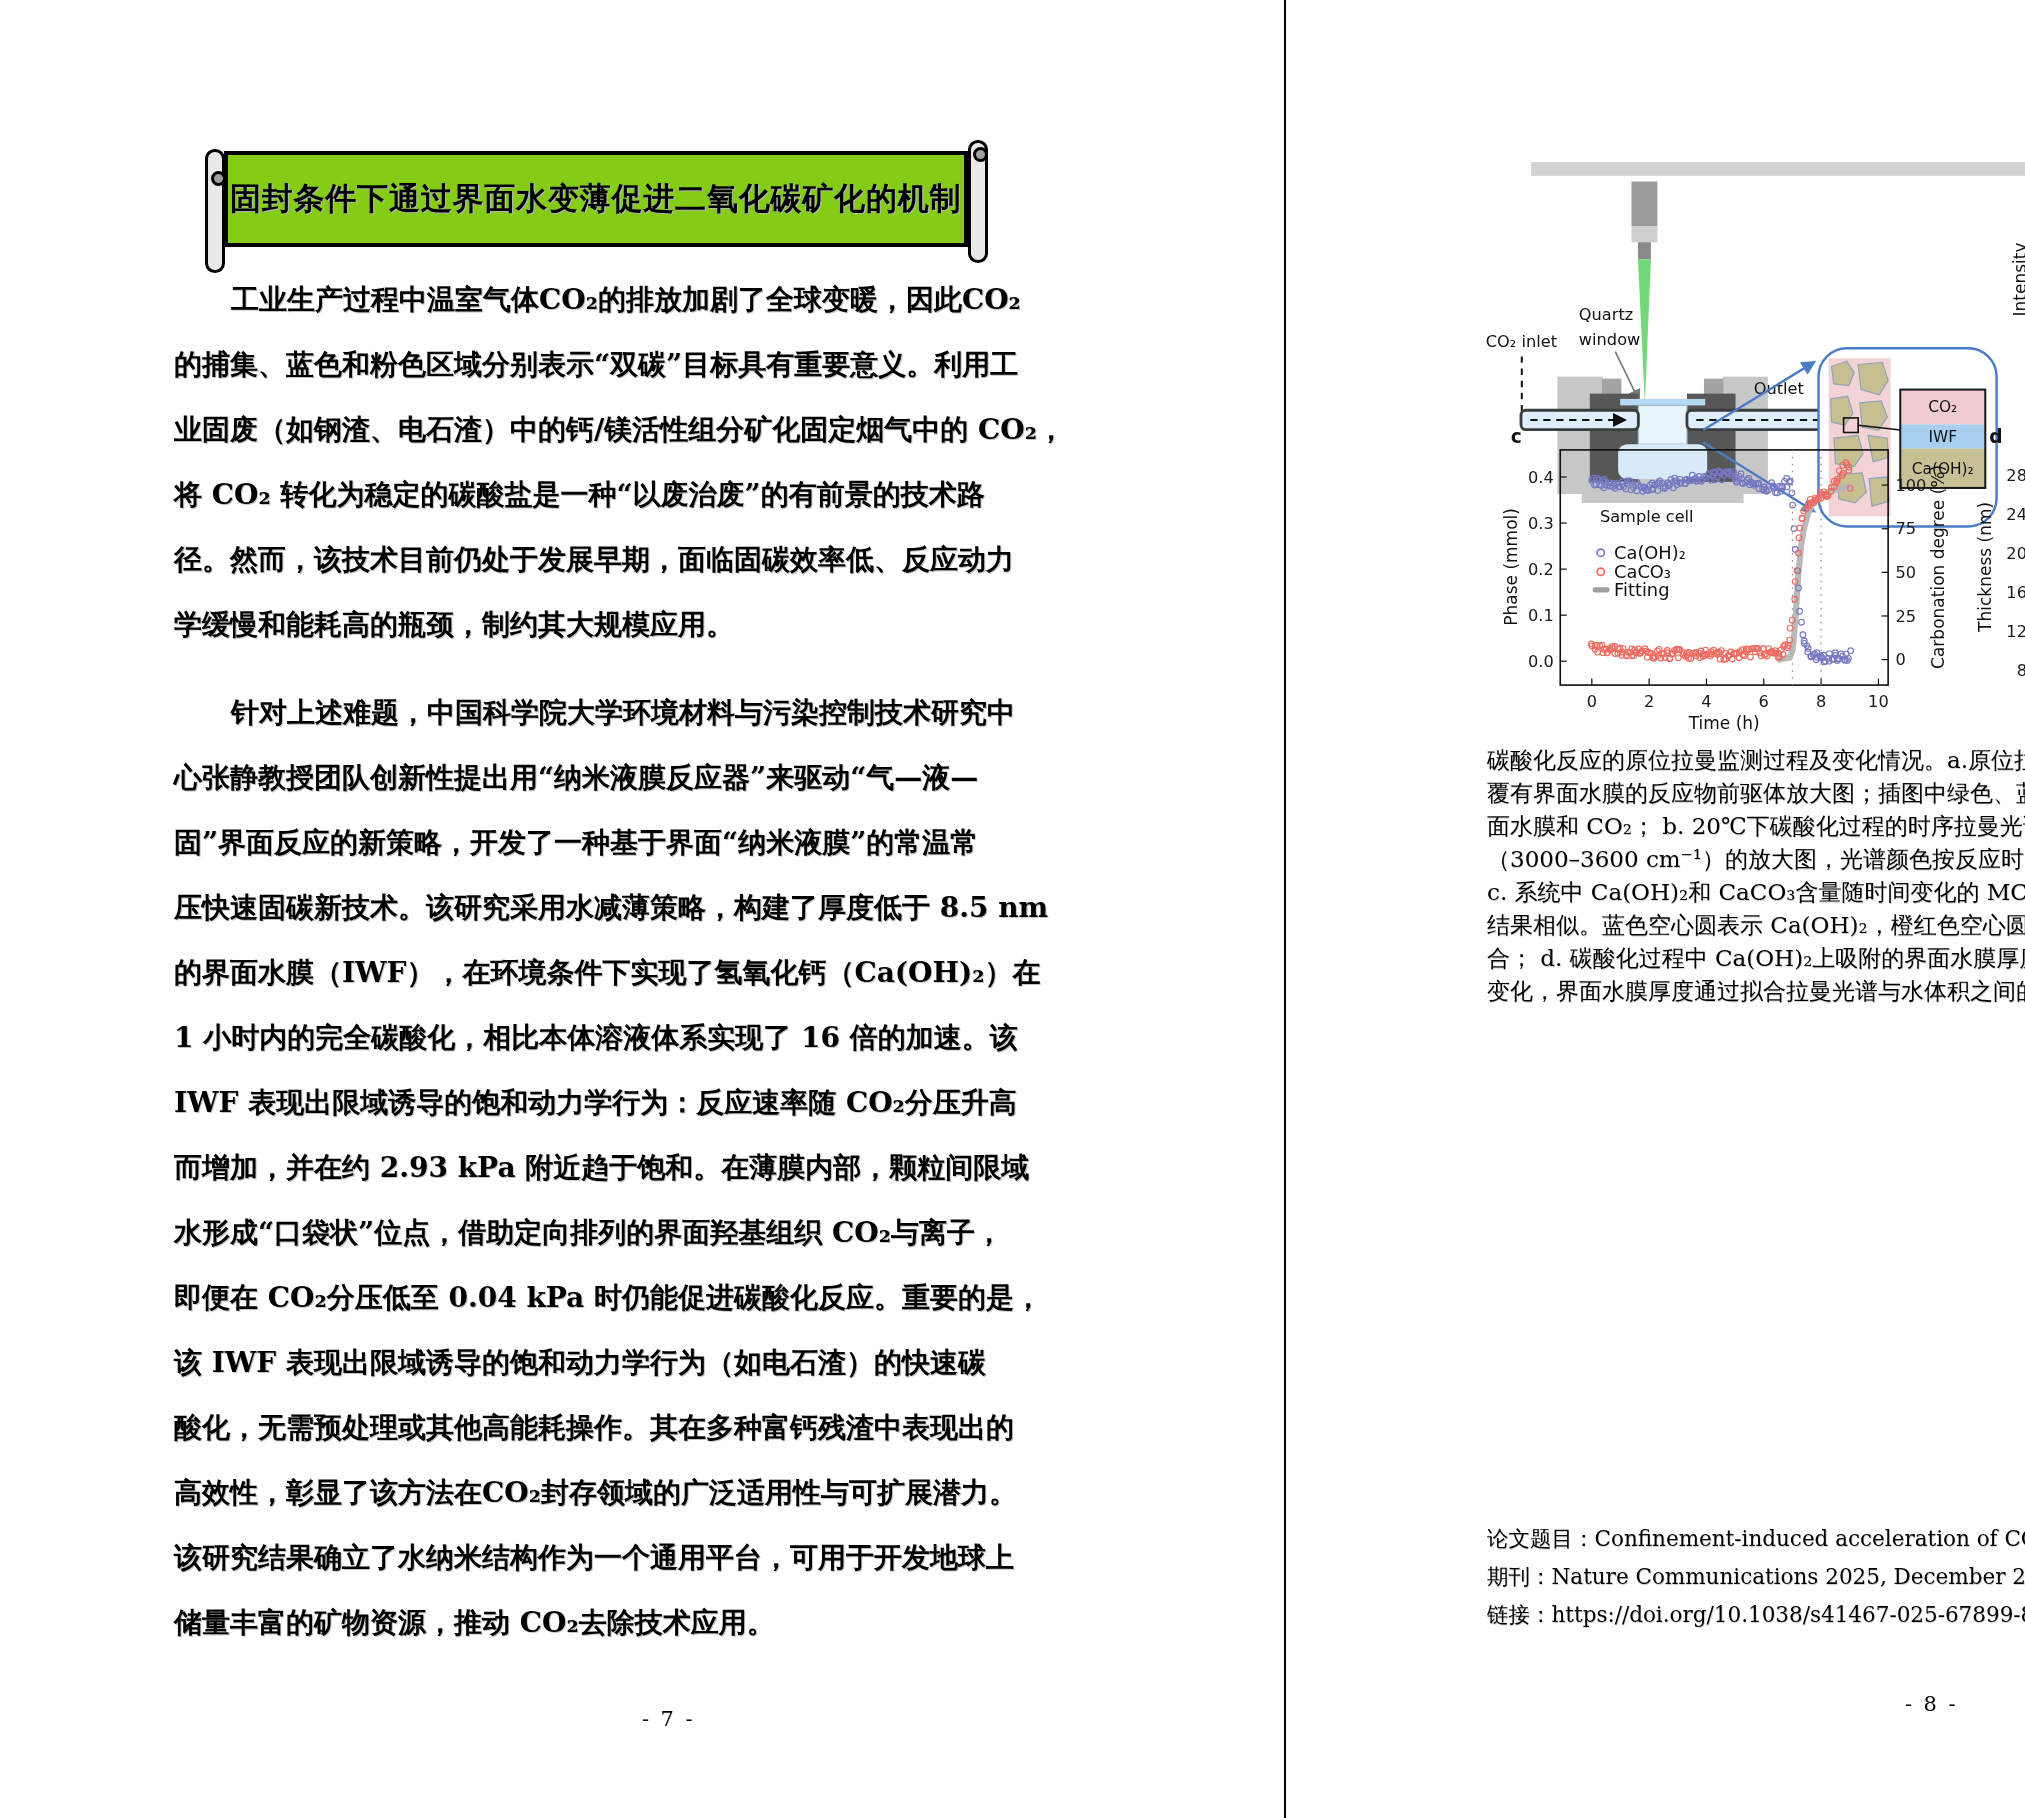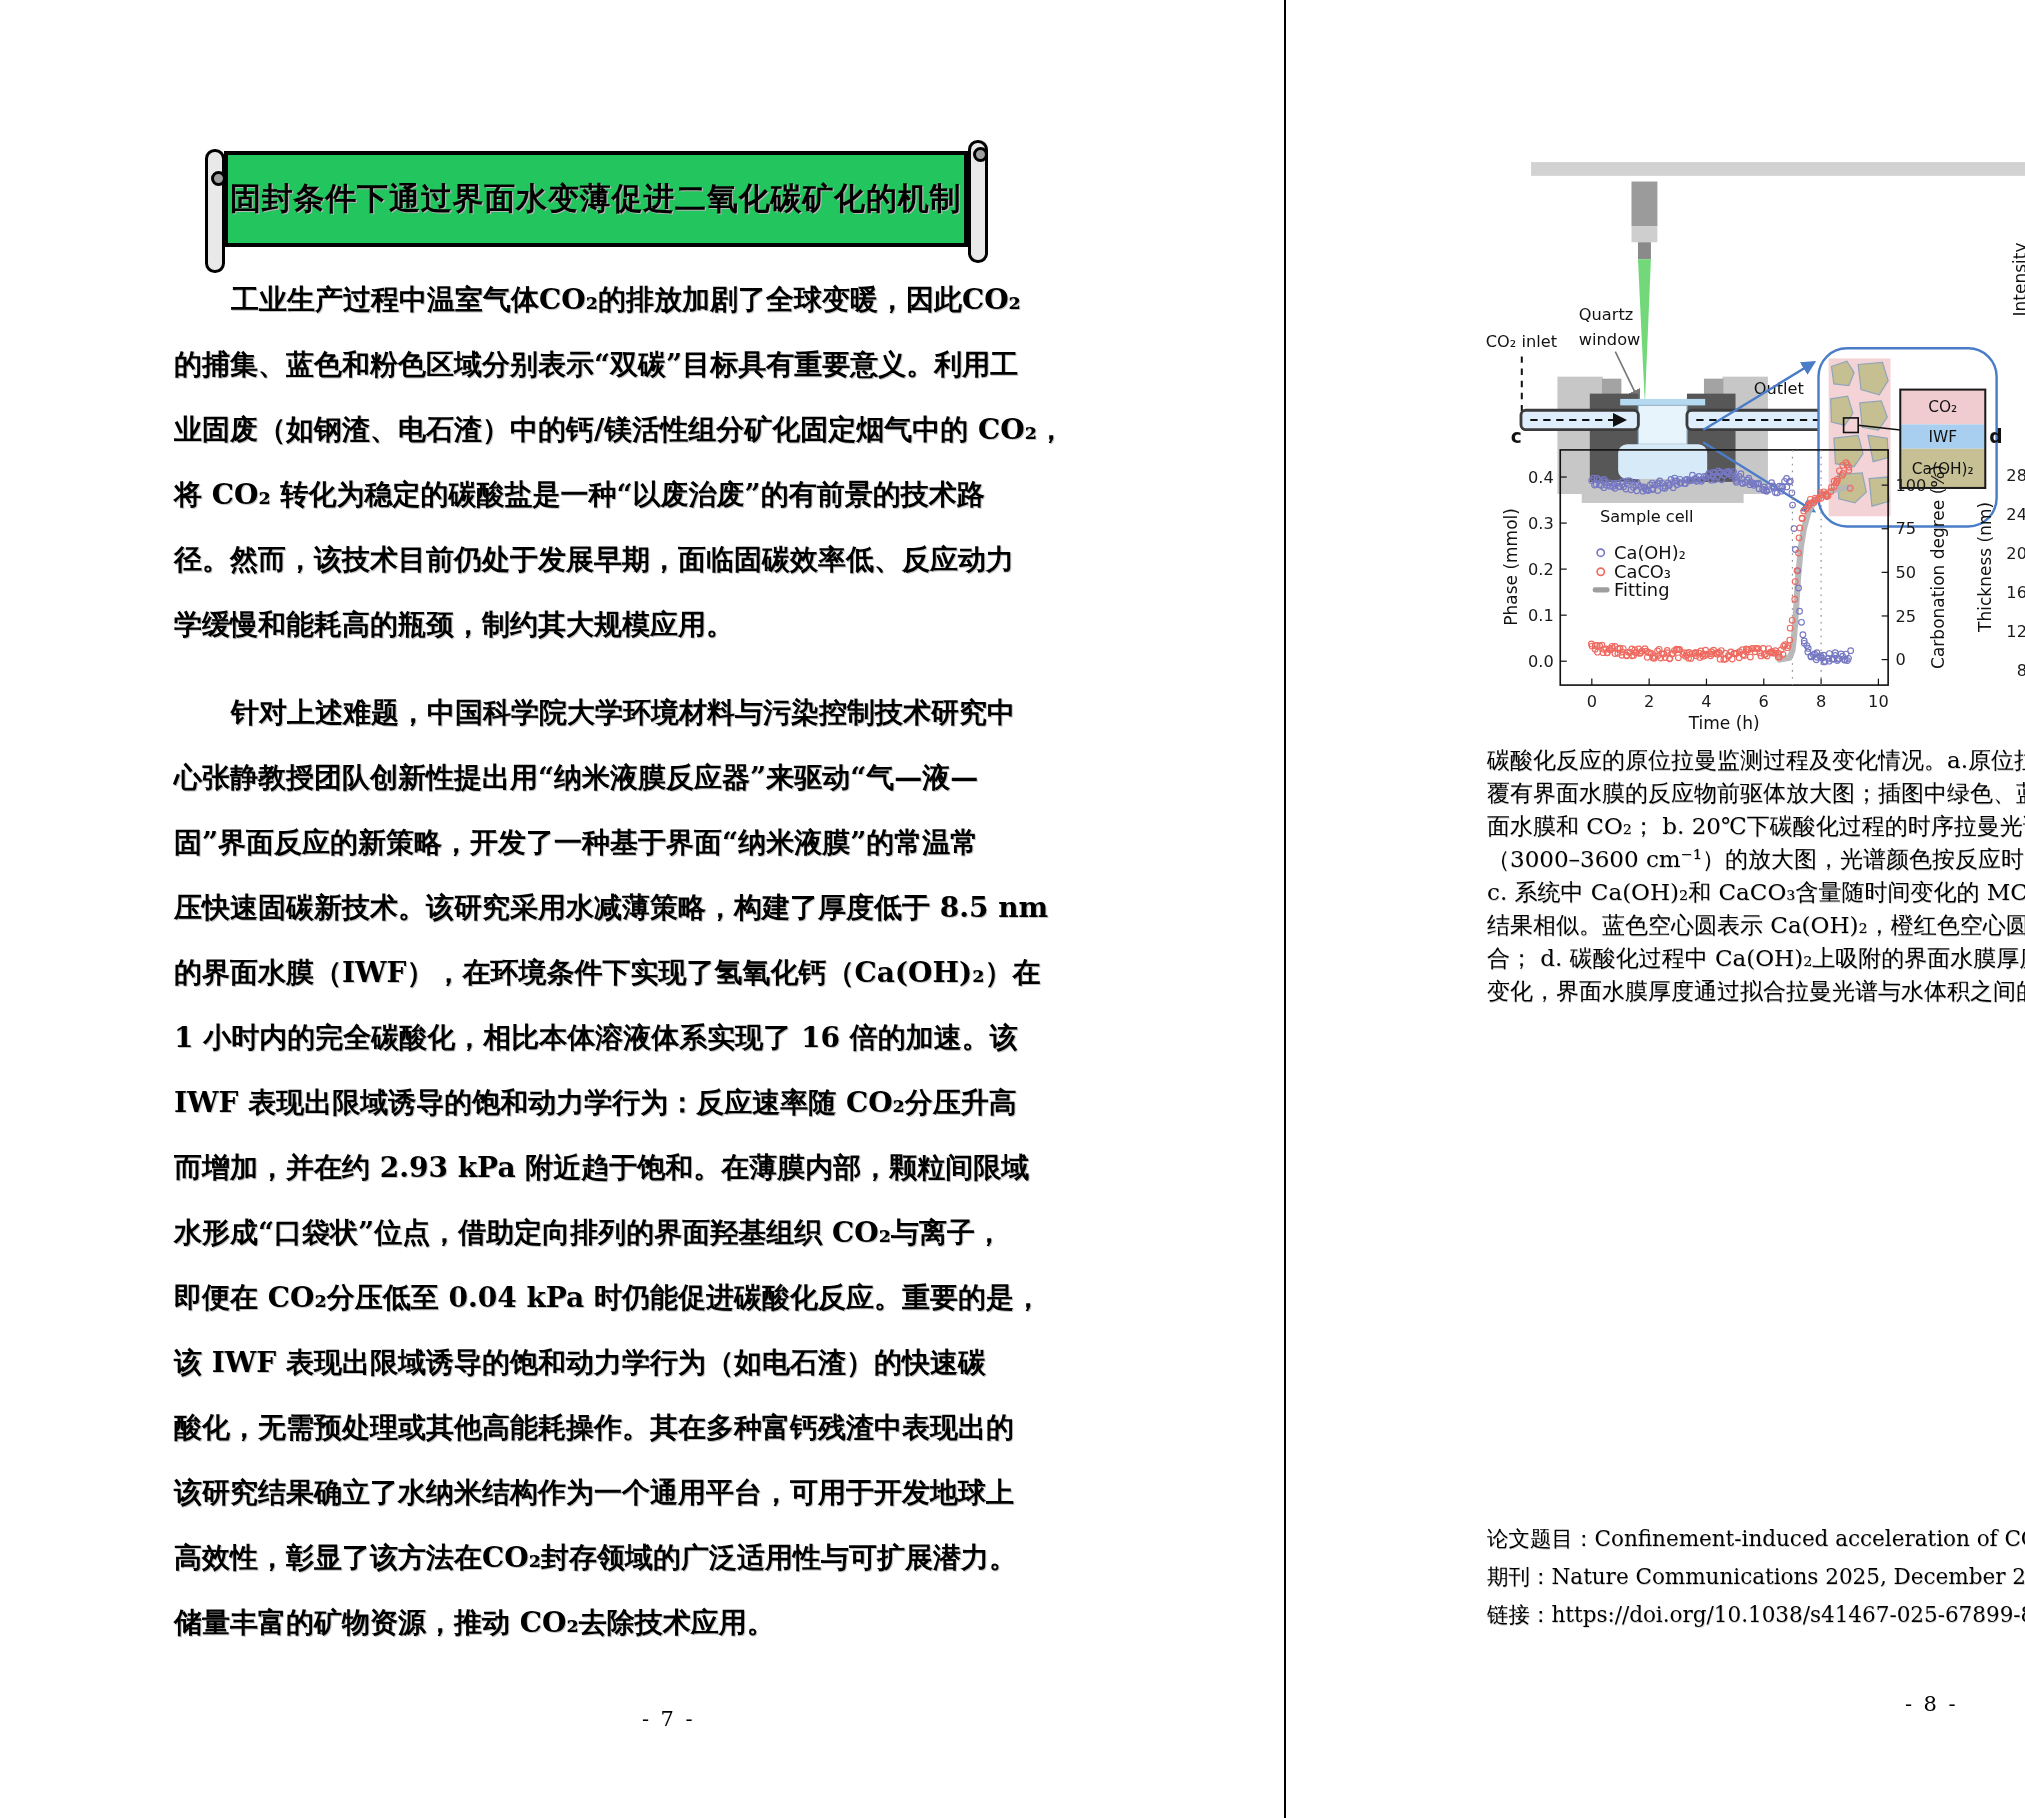--- a/index.html
+++ b/index.html
@@ -9,21 +9,21 @@
   
   .divider{left:1284px;top:0;width:2.4px;height:1819px;background:#000;}
   
   .banner{left:205px;top:140px;width:788px;height:134px;}
   .roll{position:absolute;background:#e9e9e9;border:3.2px solid #000;}
   .roll-left{left:0px;top:9.3px;width:13.8px;height:118px;border-radius:9.7px;}
   .roll-right{left:763px;top:0px;width:13.8px;height:117px;border-radius:9.7px;}
   .curl{position:absolute;width:9px;height:9px;border-radius:50%;border:3.2px solid #000;background:#9f9f9f;}
   .curl-left{left:5.7px;top:31px;}
   .curl-right{left:768px;top:7.3px;}
-  .banner-face{position:absolute;left:18.6px;top:11px;width:736px;height:88px;background:#22c55e;
+  .banner-face{position:absolute;left:18.6px;top:11px;width:736px;height:88px;background:#84cc16;
      border:4px solid #000;display:flex;align-items:center;justify-content:center;}
   .banner-face span{font-size:31px;font-weight:700;letter-spacing:0.8px;white-space:nowrap;
      text-shadow:1.2px 1.2px 0 #b5b5b5;}
   
   .body-text{left:174px;top:267px;width:950px;font-size:28px;font-weight:700;line-height:65px;
      text-shadow:1px 1px 0 #c4c4c4;}
   .para .bodyline{white-space:nowrap;}
   .para .bodyline:first-child{text-indent:57px;}
   .para + .para{margin-top:23px;}
   
@@ -74,22 +74,22 @@
       <div class="bodyline">固”界面反应的新策略，开发了一种基于界面“纳米液膜”的常温常</div>
       <div class="bodyline">压快速固碳新技术。该研究采用水减薄策略，构建了厚度低于 8.5 nm</div>
       <div class="bodyline">的界面水膜（IWF），在环境条件下实现了氢氧化钙（Ca(OH)₂）在</div>
       <div class="bodyline">1 小时内的完全碳酸化，相比本体溶液体系实现了 16 倍的加速。该</div>
       <div class="bodyline">IWF 表现出限域诱导的饱和动力学行为：反应速率随 CO₂分压升高</div>
       <div class="bodyline">而增加，并在约 2.93 kPa 附近趋于饱和。在薄膜内部，颗粒间限域</div>
       <div class="bodyline">水形成“口袋状”位点，借助定向排列的界面羟基组织 CO₂与离子，</div>
       <div class="bodyline">即便在 CO₂分压低至 0.04 kPa 时仍能促进碳酸化反应。重要的是，</div>
       <div class="bodyline">该 IWF 表现出限域诱导的饱和动力学行为（如电石渣）的快速碳</div>
       <div class="bodyline">酸化，无需预处理或其他高能耗操作。其在多种富钙残渣中表现出的</div>
+      <div class="bodyline">高效性，彰显了该方法在CO₂封存领域的广泛适用性与可扩展潜力。</div>
       <div class="bodyline">该研究结果确立了水纳米结构作为一个通用平台，可用于开发地球上</div>
-      <div class="bodyline">高效性，彰显了该方法在CO₂封存领域的广泛适用性与可扩展潜力。</div>
       <div class="bodyline">储量丰富的矿物资源，推动 CO₂去除技术应用。</div>
     </div>
 </div>
 
 <div class="abs pagenum pn-left">- 7 -</div>
 
 <svg id="fig" class="abs" style="left:1478px;top:154px;" width="1017" height="591" viewBox="3650 380 2510 1460">
   <defs>
     <marker id="ah-k" viewBox="0 0 10 10" refX="8" refY="5" markerWidth="7" markerHeight="7" orient="auto">
         <path d="M0,0 L10,5 L0,10 z" fill="#111"></path>

